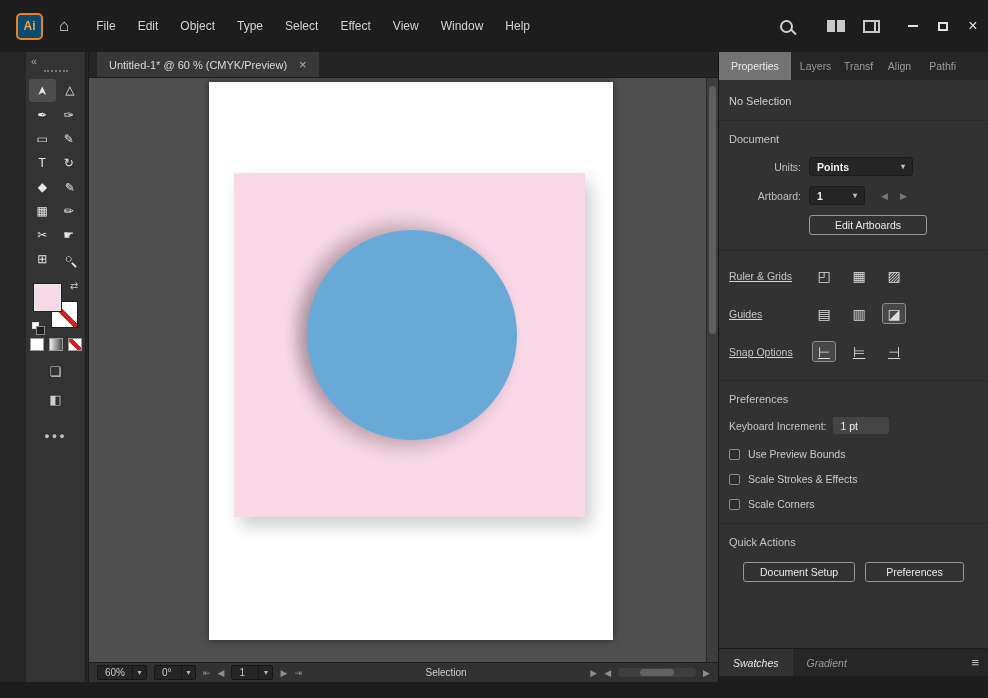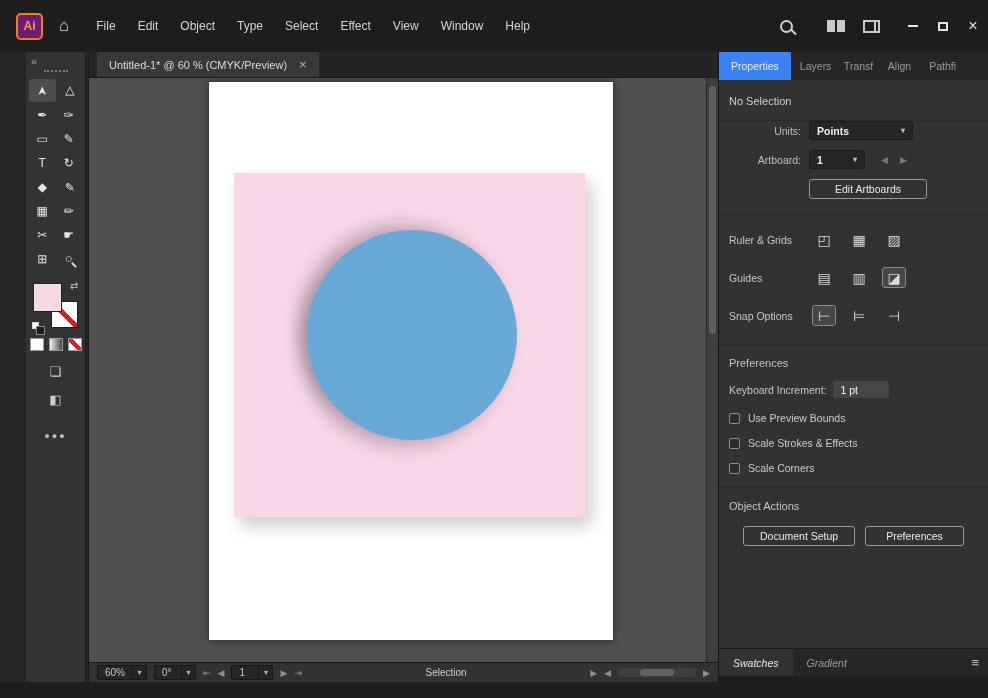--- a/index.html
+++ b/index.html
@@ -8,21 +8,21 @@
     position: relative; width: 988px; height: 698px;
     background: #1d1d1d; overflow: hidden;
     font-family: "Liberation Sans", sans-serif;
     color: #d6d6d6; user-select: none;
   }
 
   
   .titlebar { height: 52px; display: flex; align-items: center; padding-left: 16px; }
   .logo {
     width: 27px; height: 27px; border: 2px solid #e8831c; border-radius: 5px;
-    background: #701a75; color: #f5a13c; font-size: 12px; font-weight: bold;
+    background: #0c4a6e; color: #f5a13c; font-size: 12px; font-weight: bold;
     display: flex; align-items: center; justify-content: center;
   }
   .home { margin-left: 16px; font-size: 17px; color: #d8d8d8; }
   .menus { display: flex; margin-left: 16px; }
   .menu-item { padding: 0 11px; font-size: 12px; color: #d4d4d4; cursor: default; }
   .tb-right { margin-left: auto; display: flex; align-items: center; }
   .search-icon { width: 13px; height: 13px; border: 2px solid #cfcfcf; border-radius: 50%; position: relative; margin-right: 34px; }
   .search-icon::after { content: ""; position: absolute; width: 7px; height: 2px; background: #cfcfcf; transform: rotate(45deg); right: -6px; bottom: -2px; }
   .ws1 { display: flex; gap: 2px; margin-right: 18px; }
   .ws1 i { width: 8px; height: 12px; background: #c9c9c9; }
@@ -87,36 +87,36 @@
   .sb-select .chev { width: 14px; border-left: 1px solid #161616; text-align: center; font-size: 8px; color: #b5b5b5; line-height: 13px; }
   .sb-arrow { color: #8f8f8f; font-size: 9px; }
   .sb-status { flex: 1; text-align: center; color: #cfcfcf; }
   .hscroll { width: 78px; height: 9px; background: #3e3e3e; border-radius: 4px; position: relative; }
   .hthumb { position: absolute; left: 22px; width: 34px; top: 1px; bottom: 1px; background: #626262; border-radius: 4px; }
 
   
   .rightpanel { width: 270px; flex: 0 0 270px; display: flex; flex-direction: column; background: #323232; border-left: 1px solid #161616; }
   .rp-tabs { height: 28px; background: #262626; display: flex; align-items: stretch; overflow: hidden; }
   .rp-tab { display: flex; align-items: center; padding: 0 9px; font-size: 10.5px; color: #9b9b9b; max-width: 44px; overflow: hidden; white-space: nowrap; }
-  .rp-tab.active { background: #3b82f6; color: #eaeaea; max-width: none; padding: 0 12px; }
+  .rp-tab.active { background: #737373; color: #eaeaea; max-width: none; padding: 0 12px; }
   .rp-body { flex: 1; overflow: hidden; font-size: 10.5px; }
   .no-selection { padding: 15px 10px 13px; color: #cfcfcf; font-size: 11px; }
   .divider { border-top: 1px solid #2a2a2a; }
   .sec-title { padding: 12px 10px 12px; color: #c4c4c4; font-size: 11px; }
   .frow { display: flex; align-items: center; margin: 0 10px 10px; }
   .flabel { flex: 0 0 72px; text-align: right; margin-right: 8px; color: #bfbfbf; }
   .dropdown { display: flex; align-items: center; justify-content: space-between; background: #252525; border: 1px solid #1b1b1b; border-radius: 3px; height: 19px; padding: 0 7px; color: #f0f0f0; font-weight: bold; }
   .dropdown .chev { font-size: 8px; color: #bdbdbd; margin-left: 6px; }
   .units-dd { width: 104px; }
   .ab-dd { width: 56px; }
   .nav-arrows { margin-left: 16px; display: flex; gap: 12px; color: #7a7a7a; font-size: 9px; }
   button.outline-btn { border: 1px solid #989898; border-radius: 3px; height: 20px; color: #eaeaea; font-size: 10.5px; background: transparent; font-family: inherit; display: flex; align-items: center; justify-content: center; }
   .edit-ab { margin: 2px 0 0 90px; width: 118px; }
   .div-after-doc { margin-top: 15px; }
-  .icon-row { display: flex; align-items: center; margin: 0 10px 19px; }
+  .icon-row { display: flex; align-items: center; margin: 0 10px 19px; text-decoration: underline; }
   .icon-row.first { margin-top: 15px; }
   .icon-row .lbl { flex: 0 0 84px; color: #c6c6c6; }
   .icons { display: flex; gap: 13px; }
   .icon-btn { width: 22px; height: 19px; display: flex; align-items: center; justify-content: center; font-size: 14px; color: #dcdcdc; }
   .icon-btn.active { background: #474747; outline: 1px solid #8d8d8d; border-radius: 2px; }
   .ki-row { margin: 0 10px 14px; display: flex; align-items: center; }
   .ki-label { color: #c6c6c6; }
   .ki-input { width: 56px; height: 17px; margin-left: 7px; background: #454545; border-radius: 2px; display: flex; align-items: center; padding: 0 7px; color: #f2f2f2; }
   .cb-row { display: flex; align-items: center; gap: 8px; margin: 0 10px 13px; color: #cbcbcb; }
   .checkbox { width: 11px; height: 11px; border: 1px solid #8d8d8d; background: #2c2c2c; border-radius: 2px; flex: 0 0 11px; }
@@ -291,20 +291,21 @@
       <div class="rp-tabs">
         <div class="rp-tab active">Properties</div>
         <div class="rp-tab">Layers</div>
         <div class="rp-tab">Transf</div>
         <div class="rp-tab">Align</div>
         <div class="rp-tab">Pathfi</div>
       </div>
       <div class="rp-body">
         <div class="no-selection">No Selection</div>
         <div class="divider"></div>
+        <div class="sec-title">Document</div>
         <div class="frow">
           <span class="flabel">Units:</span>
           <div class="dropdown units-dd">
             <span>Points</span>
             <span class="chev">▾</span>
           </div>
         </div>
         <div class="frow">
           <span class="flabel">Artboard:</span>
           <div class="dropdown ab-dd">
@@ -354,21 +355,21 @@
         </div>
         <div class="cb-row">
           <span class="checkbox"></span>
           <span class="cb-label">Scale Strokes &amp; Effects</span>
         </div>
         <div class="cb-row">
           <span class="checkbox"></span>
           <span class="cb-label">Scale Corners</span>
         </div>
         <div class="divider div-prefs"></div>
-        <div class="sec-title">Object Actions</div>
+        <div class="sec-title">Quick Actions</div>
         <div class="qa-buttons">
           <button class="outline-btn qa1">Document Setup</button>
           <button class="outline-btn qa2">Preferences</button>
         </div>
       </div>
       <div class="rp-bottom">
         <div class="rpb-tab active">Swatches</div>
         <div class="rpb-tab">Gradient</div>
         <span class="hamburger">≡</span>
       </div>

